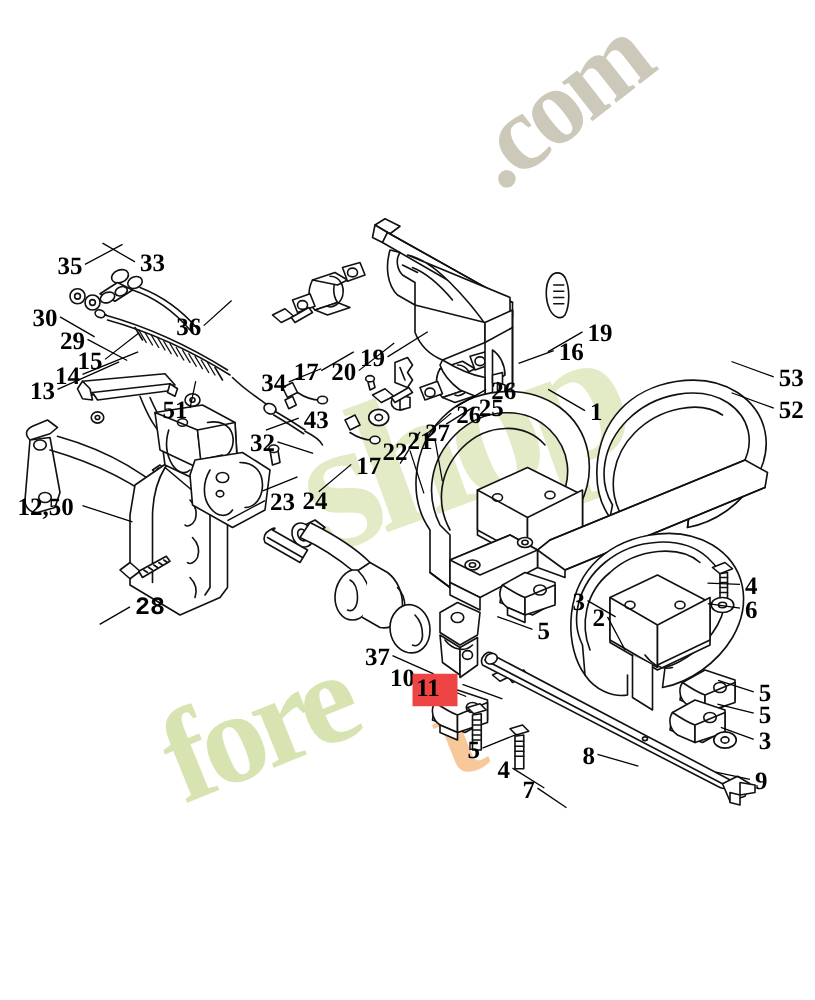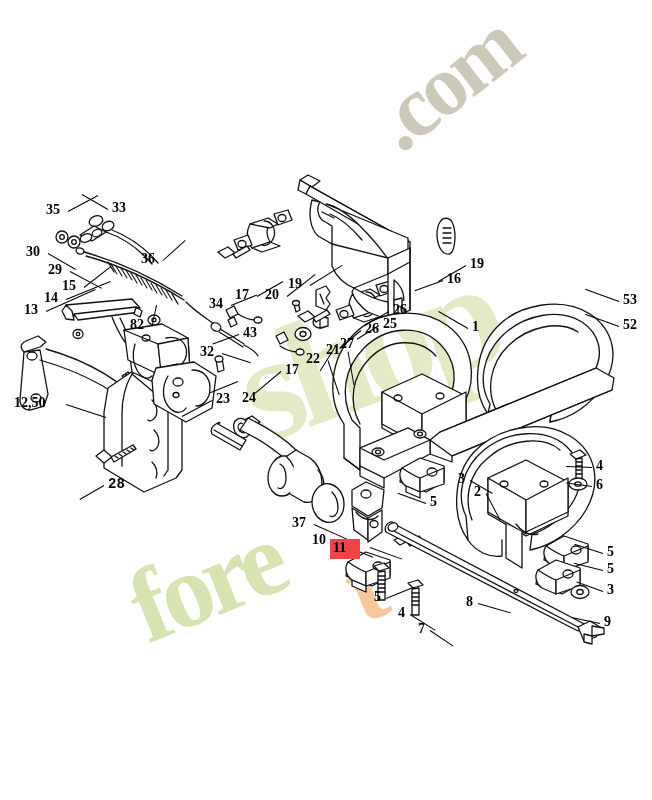--- a/index.html
+++ b/index.html
@@ -10,21 +10,21 @@
   .wm{position:absolute;pointer-events:none;user-select:none;font-family:"Liberation Serif",serif;font-weight:bold;}
   .wm-com{left:352px;top:92px;font-size:86px;color:#cdc9ba;transform:rotate(-38deg);transform-origin:left top;letter-spacing:-4px;}
   .wm-foret{left:112px;top:556px;font-size:104px;color:#d7e3b0;transform:rotate(-22deg);transform-origin:left top;letter-spacing:-6px;}
   .wm-t{left:326px;top:536px;font-size:104px;color:#f6c89a;transform:rotate(-22deg);transform-origin:left top;}
   .wm-shop{left:214px;top:316px;font-size:150px;color:#dde8bd;transform:rotate(-20deg);transform-origin:left top;letter-spacing:-10px;opacity:.85;}
 
   
   #art{position:absolute;left:0;top:0;width:652px;height:800px;}
 
   
-  .lbl{position:absolute;font-family:"Liberation Serif",serif;font-weight:bold;font-size:14px;color:#000;
+  .lbl{position:absolute;font-family:"Liberation Serif",serif;font-weight:bold;font-size:20px;color:#000;
        line-height:1;white-space:nowrap;}
   .lbl.hl{background:#ef4444;padding:2px 14px 4px 3px;}
   .leader{position:absolute;background:#000;height:1px;transform-origin:left center;}
 </style>
 </head>
 <body>
 
 <div id="stage">
 
   <div class="wm wm-shop">shop</div>
@@ -373,21 +373,21 @@
       <div class="lbl" style="left: 48px; top: 263px;">29</div>
       <div class="leader" style="left: 70px; top: 271px; width: 36px; transform: rotate(28deg);"></div>
       <div class="lbl" style="left: 141px; top: 252px;">36</div>
       <div class="leader" style="left: 163px; top: 260px; width: 30px; transform: rotate(-42deg);"></div>
       <div class="lbl" style="left: 62px; top: 279px;">15</div>
       <div class="leader" style="left: 84px; top: 287px; width: 34px; transform: rotate(-38deg);"></div>
       <div class="lbl" style="left: 44px; top: 291px;">14</div>
       <div class="leader" style="left: 66px; top: 299px; width: 48px; transform: rotate(-22deg);"></div>
       <div class="lbl" style="left: 24px; top: 303px;">13</div>
       <div class="leader" style="left: 46px; top: 311px; width: 54px; transform: rotate(-24deg);"></div>
-      <div class="lbl" style="left: 130px; top: 318px;">82</div>
+      <div class="lbl" style="left: 130px; top: 318px;">51</div>
       <div class="leader" style="left: 152px; top: 326px; width: 22px; transform: rotate(-78deg);"></div>
       <div class="lbl" style="left: 14px; top: 396px;">12,50</div>
       <div class="leader" style="left: 66px; top: 404px; width: 42px; transform: rotate(18deg);"></div>
       <div class="lbl" style="left: 108px; top: 477px; font-family: Liberation Mono, monospace;">28</div>
       <div class="leader" style="left: 76px; top: 485px; width: 28px; transform: rotate(330deg); transform-origin: right center;"></div>
       <div class="lbl" style="left: 200px; top: 345px;">32</div>
       <div class="leader" style="left: 222px; top: 353px; width: 30px; transform: rotate(18deg);"></div>
       <div class="lbl" style="left: 216px; top: 392px;">23</div>
       <div class="leader" style="left: 178px; top: 400px; width: 34px; transform: rotate(332deg); transform-origin: right center;"></div>
       <div class="lbl" style="left: 242px; top: 391px;">24</div>

